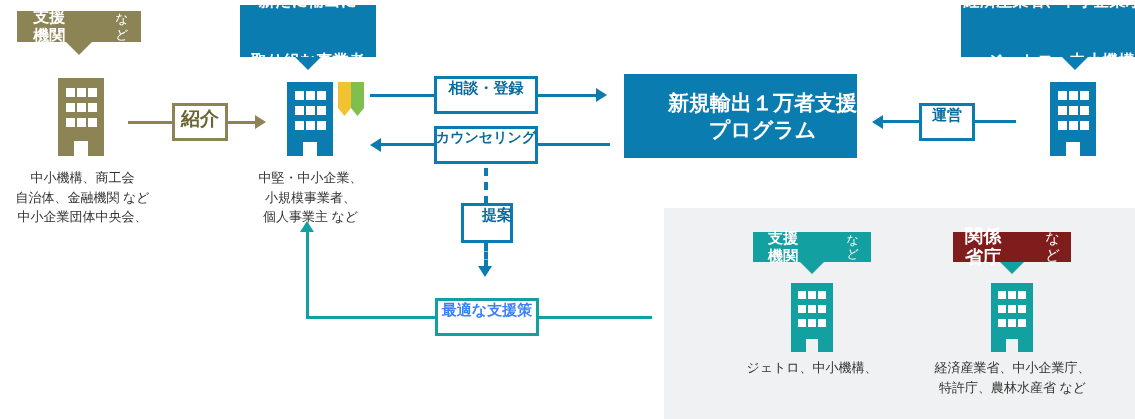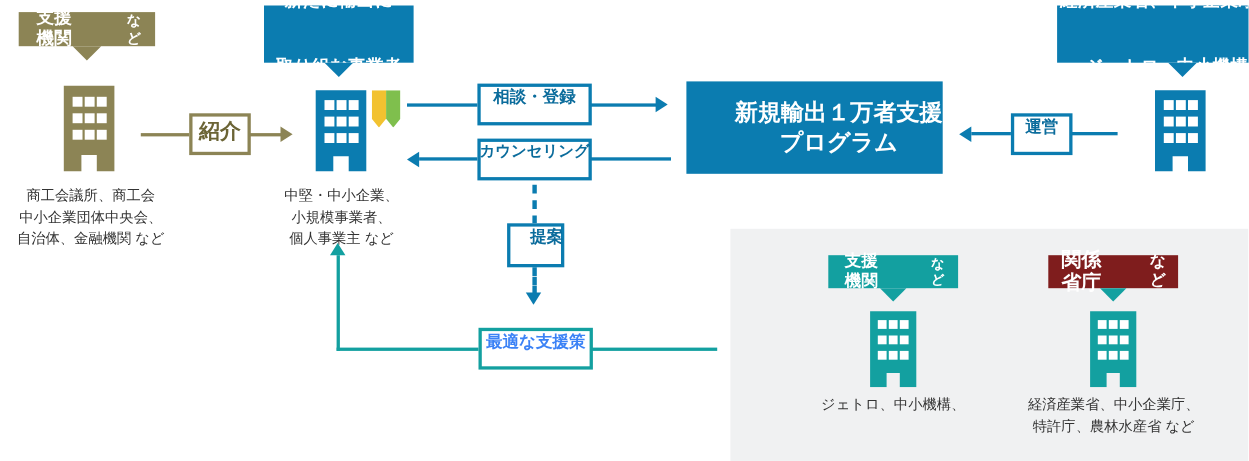--- a/index.html
+++ b/index.html
@@ -26,21 +26,21 @@
     letter-spacing:.2px;
     gap:41px;
   }
   .callout .tail{
     position:absolute;left:50%;transform:translateX(-50%);
     bottom:-13px;
     width:0;height:0;
     border-left:13px solid transparent;
     border-right:13px solid transparent;
   }
-  .callout .sml{font-size:.80em;font-weight:bold;}
+  .callout .sml{font-size:.80em;font-weight:normal;}
 
   
   .bld{position:absolute;}
   .bld svg{display:block;}
 
   
   .caption{
     position:absolute;
     text-align:center;
     color:#333333;
@@ -102,23 +102,23 @@
           <rect x="25" y="31" width="9" height="9"></rect>
           <rect x="36" y="31" width="9" height="9"></rect>
         <rect x="14" y="46" width="9" height="9"></rect>
           <rect x="25" y="46" width="9" height="9"></rect>
           <rect x="36" y="46" width="9" height="9"></rect>
       </g>
     </svg>
   </div>
 
   <div class="caption" style="left:0px;top:168px;width:165px;">
-    <div>商工会議所、商工会</div>
+    <div>中小機構、商工会</div>
+    <div>自治体、金融機関 など</div>
     <div>中小企業団体中央会、</div>
-    <div>自治体、金融機関 など</div>
   </div>
 
   <div class="ln" style="left:128px;top:121px;width:45px;height:3px;background:#8c8455;"></div>
   <div class="lbox olive" style="left:172px;top:103px;width:56px;height:38px;font-size:19px;">
     <span>紹介</span>
   </div>
   <div class="ln" style="left:227px;top:121px;width:30px;height:3px;background:#8c8455;"></div>
   <div class="ln" style="left:255px;top:115px;width:0;height:0;border-top:7px solid transparent;border-bottom:7px solid transparent;border-left:11px solid #8c8455;"></div>
 
   <div class="callout" style="left:240px;top:5px;width:136px;height:52px;background:#0b7cb0;font-size:16px;flex-direction:column;">

